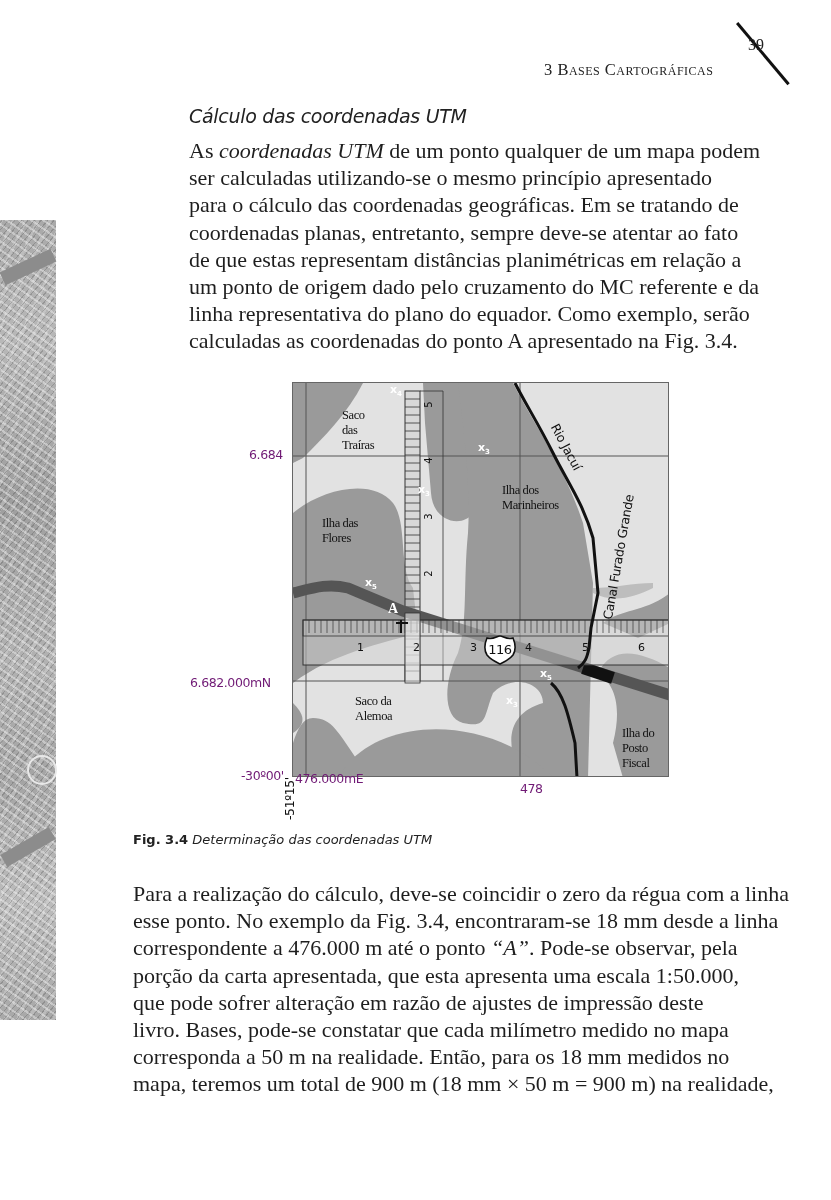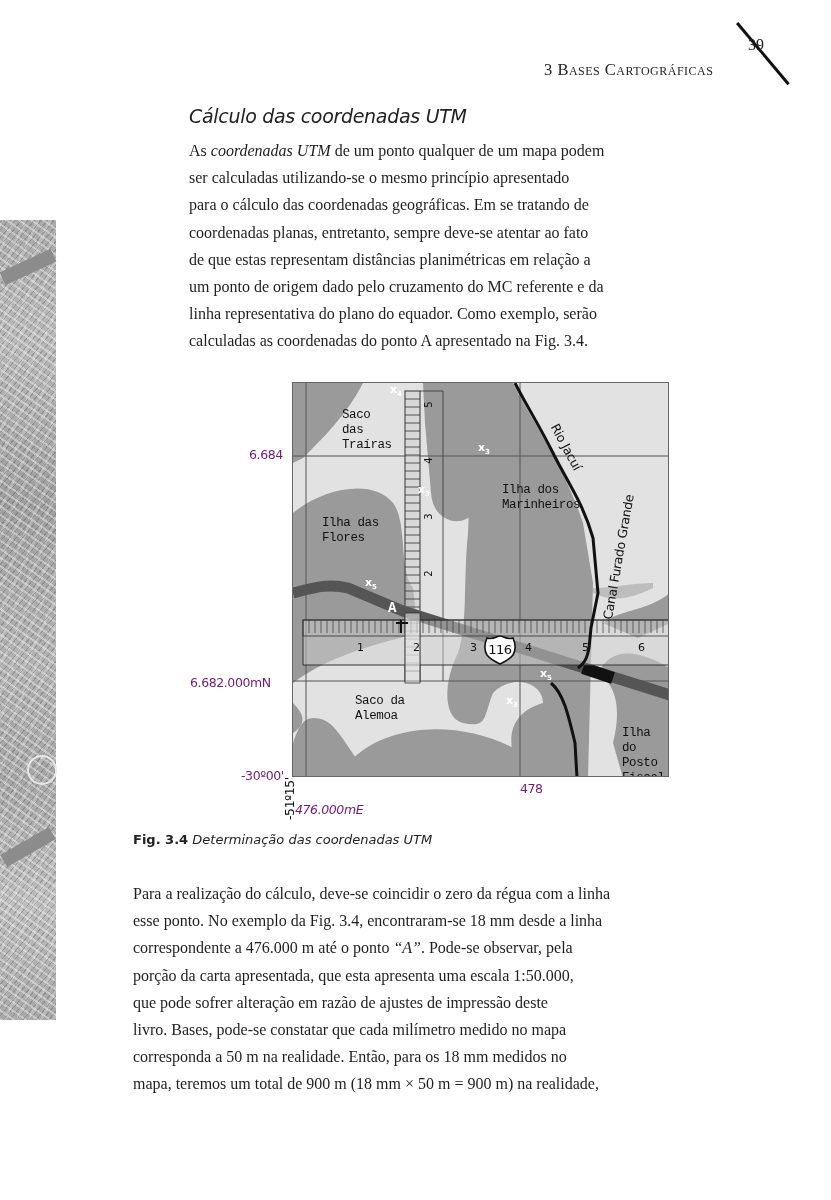--- a/index.html
+++ b/index.html
@@ -12,29 +12,29 @@
       repeating-linear-gradient(115deg, rgba(255,255,255,0.2) 0 3px, transparent 3px 11px),
       linear-gradient(180deg, #a9a9a9 0%, #b8b8b8 15%, #9e9e9e 35%, #b2b2b2 55%, #a4a4a4 70%, #bcbcbc 85%, #a8a8a8 100%); }
   .aerial .ring { position:absolute; left:27px; top:535px; width:26px; height:26px; border:2px solid #e8e8e8; border-radius:50%; }
   .aerial .road { position:absolute; left:0; width:56px; height:14px; background:#8c8c8c; transform:rotate(-25deg); }
 
   .running-head { position:absolute; top:60px; left:544px; font-size:16.5px; letter-spacing:0.5px; font-variant:small-caps; font-family:"Liberation Serif", serif; color:#222; }
   .page-number { position:absolute; top:36px; left:748px; font-size:16px; font-family:"Liberation Serif", serif; color:#222; }
   .head-slash { position:absolute; left:736px; top:24px; width:3px; height:80px; background:#111; transform:rotate(-40deg); transform-origin:top left; }
 
   .section-title { position:absolute; top:105px; left:189px; font-family:"DejaVu Sans", sans-serif; font-style:italic; font-size:19px; color:#222; letter-spacing:-0.3px; }
-  .body-text { position:absolute; font-family:"Liberation Serif", serif; font-size:16px; line-height:27.2px; color:#1e1e1e; }
+  .body-text { position:absolute; font-family:"Liberation Serif", serif; font-size:22px; line-height:27.2px; color:#1e1e1e; }
   .p1 { top:137px; left:189px; width:545px; }
   .p2 { top:880px; left:133px; width:610px; }
   .body-text .ln { display:block; white-space:nowrap; }
   .it { font-style:italic; }
 
   .map { position:absolute; left:292px; top:382px; width:377px; height:395px; background:#dcdcdc; overflow:hidden; border:1px solid #666; box-sizing:border-box; }
   .map svg { position:absolute; left:0; top:0; }
-  .map-label { position:absolute; font-family:Liberation Mono, monospace; font-size:12.5px; line-height:15px; color:#111; letter-spacing:-0.4px; }
+  .map-label { position:absolute; font-family:Liberation Serif, serif; font-size:12.5px; line-height:15px; color:#111; letter-spacing:-0.4px; }
   .map-x { position:absolute; font-family:"DejaVu Sans", sans-serif; font-weight:bold; font-size:11px; color:#fff; }
   .map-x sub { font-size:7px; }
   .rot-label { position:absolute; font-family:"DejaVu Sans", sans-serif; font-size:12.5px; color:#111; white-space:nowrap; transform-origin:left top; letter-spacing:-0.3px; }
   .shield { position:absolute; left:190px; top:252px; width:34px; height:24px; }
   .shield span { position:absolute; left:0; top:7px; width:34px; text-align:center; font-family:"DejaVu Sans", sans-serif; font-size:13px; color:#111; letter-spacing:-0.5px; }
   .ruler-num { position:absolute; font-family:"DejaVu Sans", sans-serif; font-size:11px; color:#111; }
   .vruler-num { position:absolute; font-family:"DejaVu Sans", sans-serif; font-size:10px; color:#111; transform:rotate(-90deg); }
 
   .axis-label { position:absolute; font-family:"DejaVu Sans", sans-serif; font-size:12.5px; color:#701a75; letter-spacing:-0.4px; }
   .axis-rot { position:absolute; font-family:"DejaVu Sans", sans-serif; font-size:12.5px; color:#111; transform:rotate(-90deg); transform-origin:left top; letter-spacing:-0.4px; }
@@ -263,21 +263,21 @@
 
   <div class="vruler-num" style="left:132px; top:185px;">2</div>
   <div class="vruler-num" style="left:132px; top:128px;">3</div>
   <div class="vruler-num" style="left:132px; top:72px;">4</div>
   <div class="vruler-num" style="left:132px; top:16px;">5</div>
 </div>
 
 <div class="axis-label" style="left:249px; top:447px;">6.684</div>
 <div class="axis-label" style="left:190px; top:675px;">6.682.000mN</div>
 <div class="axis-label" style="left:241px; top:768px;">-30º00'</div>
-<div class="axis-label" style="left:295px; top:802px;font-style:italic;">476.000mE</div>
+<div class="axis-label" style="left:295px; top:771px;">476.000mE</div>
 <div class="axis-label" style="left:520px; top:781px;">478</div>
 <div class="axis-rot" style="left:282px; top:820px;">-51º15'</div>
 
 <div class="caption">
   <b>Fig. 3.4</b> <i>Determinação das coordenadas UTM</i>
 </div>
 
 <div class="body-text p2">
   <span class="ln">Para a realização do cálculo, deve-se coincidir o zero da régua com a linha</span>
   <span class="ln">esse ponto. No exemplo da Fig. 3.4, encontraram-se 18 mm desde a linha</span>

